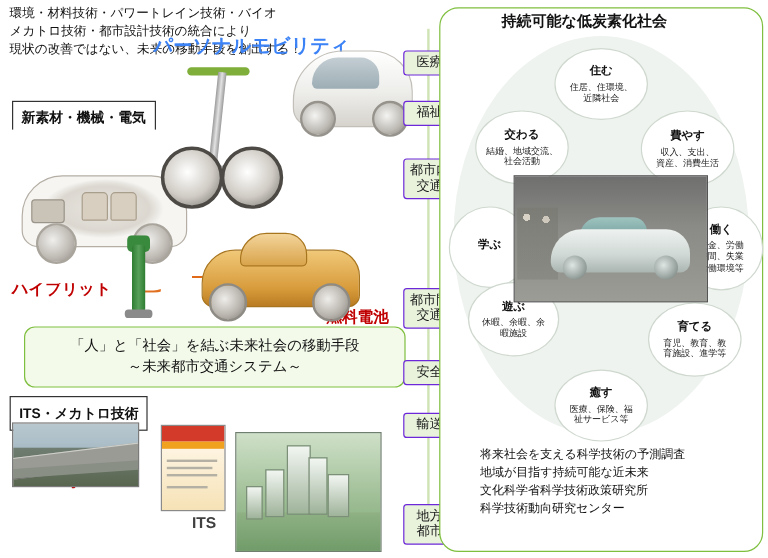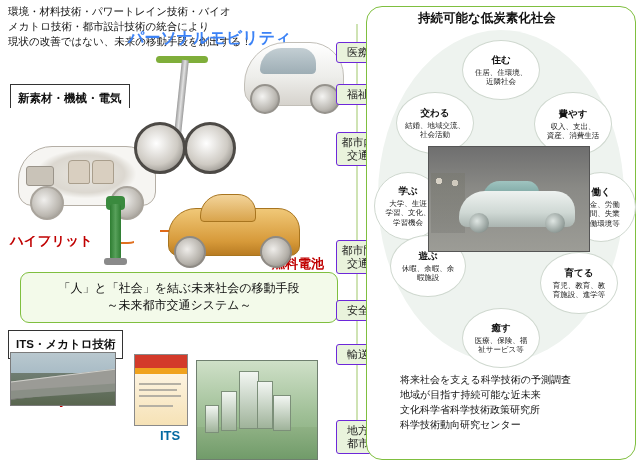--- a/index.html
+++ b/index.html
@@ -57,21 +57,21 @@
     text-align: left;
   }
   #label-carbytrain {
     left: 26px; top: 392px;
     font-size: 13px; font-weight: bold;
     color: #c00000;
   }
   #label-its-red {
     left: 160px; top: 428px;
     font-size: 13px; font-weight: bold;
-    color: #0369a1;
+    color: #404040;
   }
 
   
   #future-callout {
     left: 20px; top: 272px; width: 300px;
     border: 1.6px solid #7fbf3f;
     border-radius: 9px;
     background: #f3faea;
     padding: 7px 8px;
     font-size: 12px;
@@ -488,23 +488,20 @@
 </div>
 
 <div class="bubble" style="left:534px; top:92px; width:76px; height:62px;">
   <div class="b-title">費やす</div>
   <div class="b-body">収入、支出、
 資産、消費生活</div>
 </div>
 
 <div class="bubble" style="left:374px; top:172px; width:66px; height:66px;">
   <div class="b-title">学ぶ</div>
-  <div class="b-body">大学、生涯
-学習、文化、
-学習機会</div>
 </div>
 
 <div class="bubble" style="left:566px; top:172px; width:68px; height:68px;">
   <div class="b-title">働く</div>
   <div class="b-body">賃金、労働
 時間、失業
 労働環境等</div>
 </div>
 
 <div class="bubble" style="left:390px; top:235px; width:74px; height:60px;">

